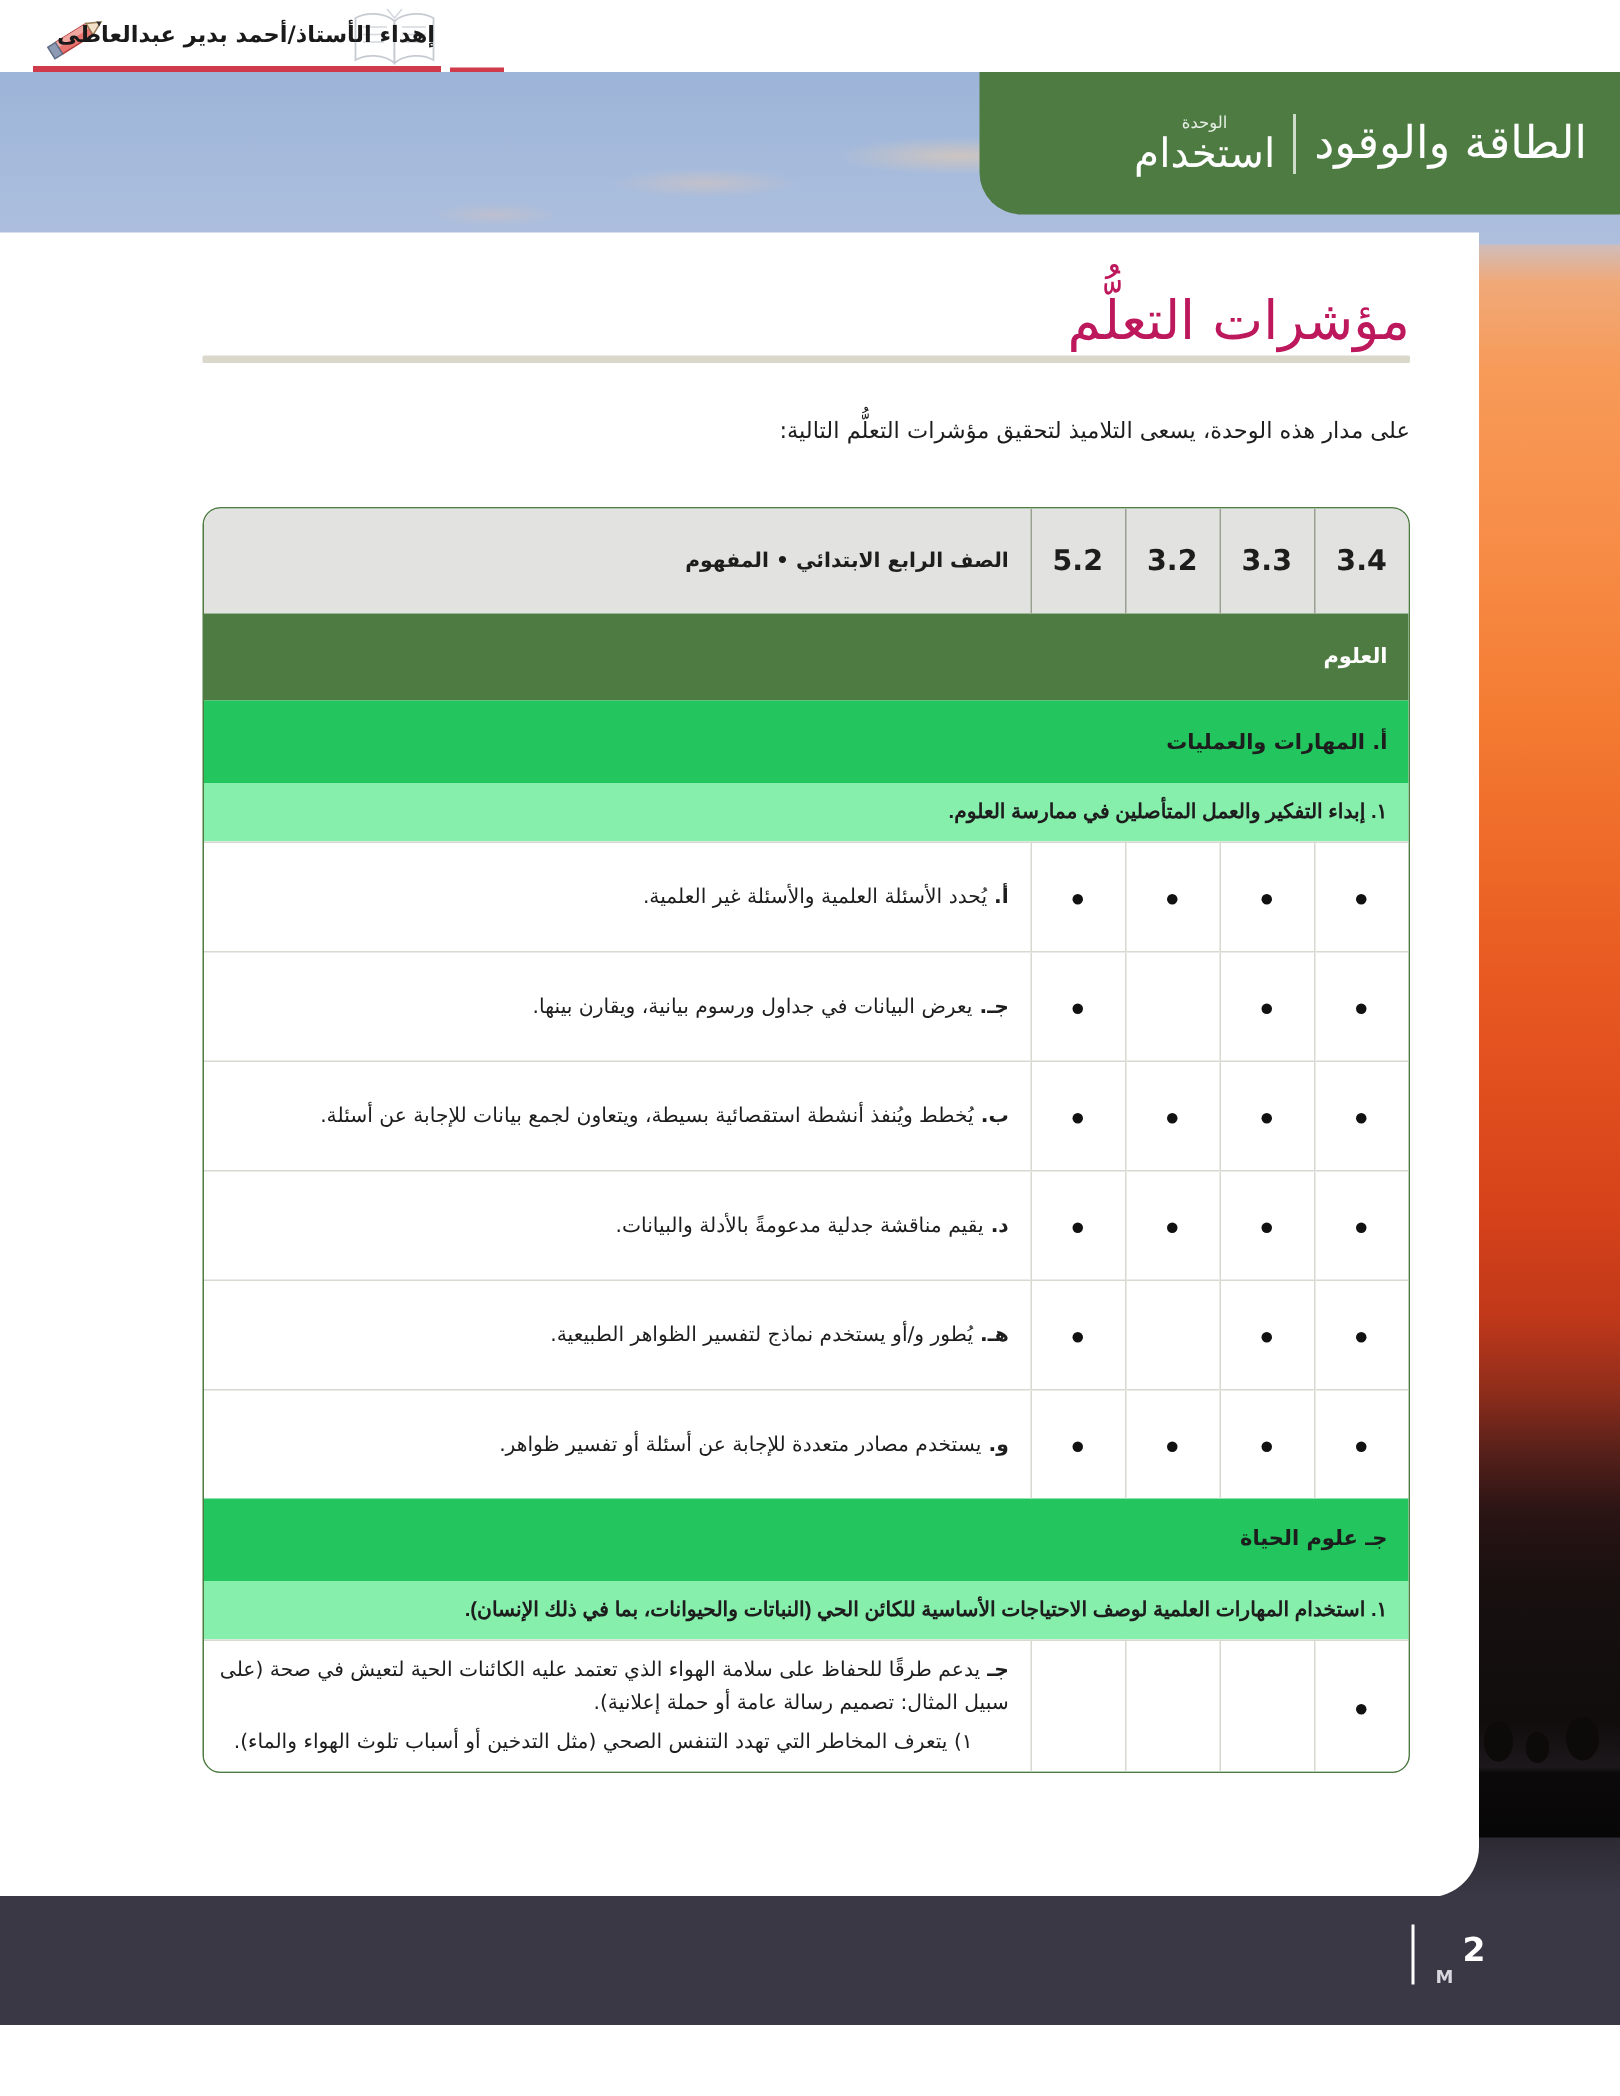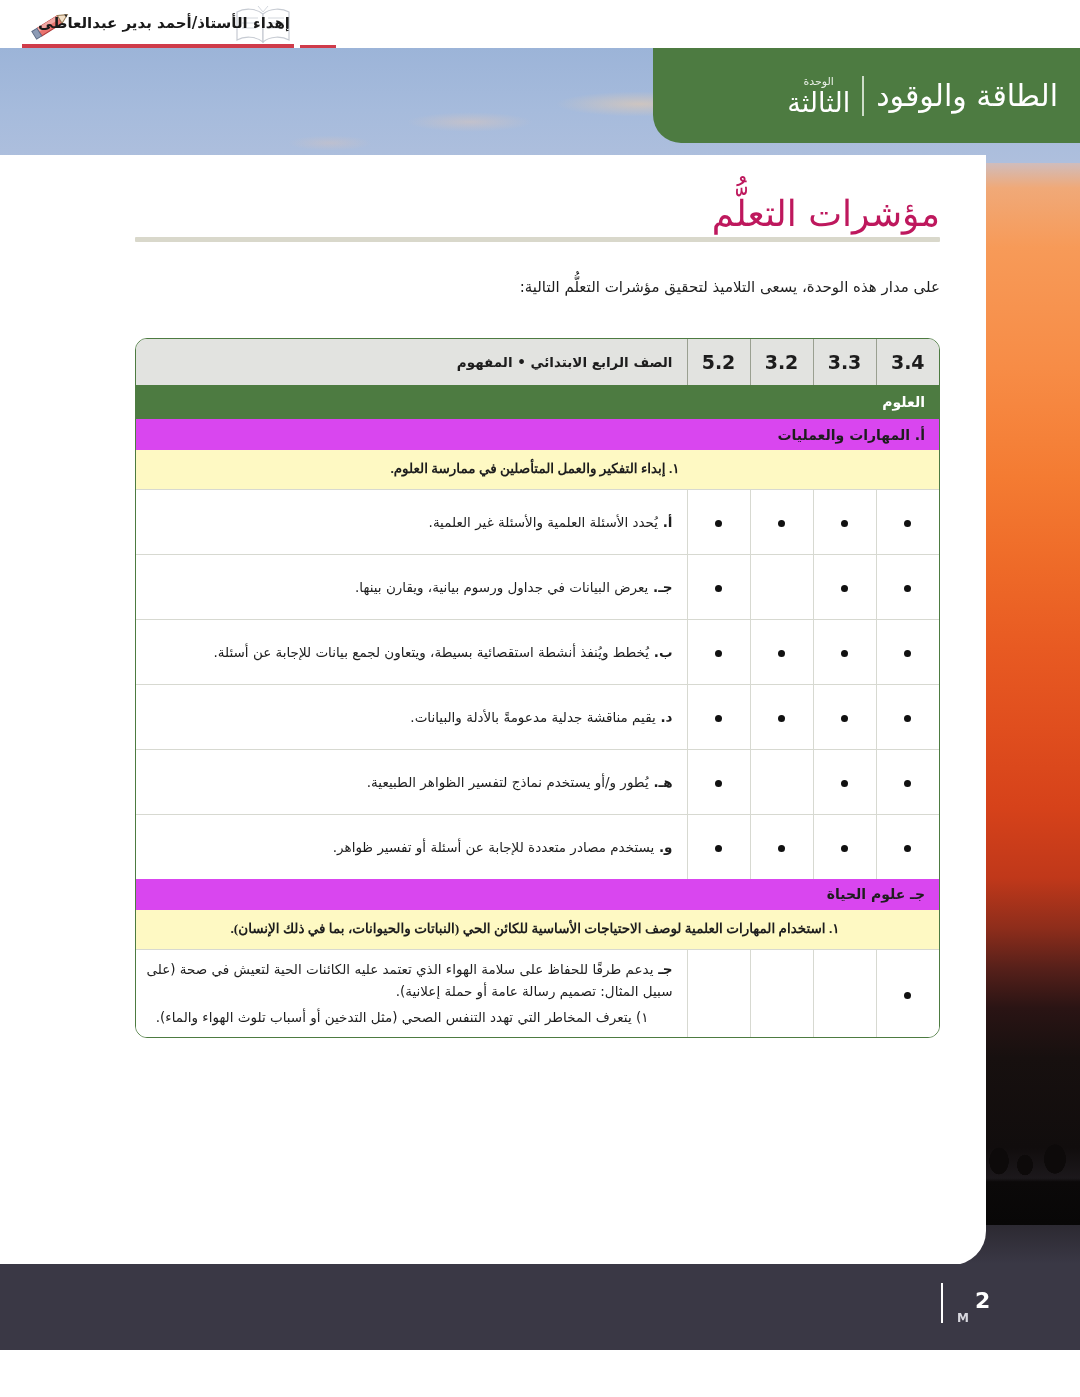--- a/index.html
+++ b/index.html
@@ -194,21 +194,21 @@
     background: #ffffff;
     box-sizing: border-box;
   }
   table.ind {
     border-collapse: collapse;
     width: 100%;
     direction: rtl;
     table-layout: fixed;
   }
   table.ind td, table.ind th {
-    padding: 0;
+    padding: 12px;
     vertical-align: middle;
   }
   col.c-desc { width: 552px; }
   col.c-mark { width: 63px; }
 
   .hdr-row td {
     background: #e2e3e0;
     height: 46px;
     border-left: 1.2px solid #9aa091;
     font-weight: bold;
@@ -234,38 +234,38 @@
     background: #4d7b41;
     color: #ffffff;
     height: 34px;
     text-align: right;
     padding-right: 14px !important;
     font-size: 14px;
     font-weight: bold;
     font-family: "DejaVu Sans", "Liberation Sans", sans-serif;
   }
   .band-olive td {
-    background: #d946ef;
+    background: #22c55e;
     color: #1d1d1d;
     height: 31px;
     text-align: right;
     padding-right: 14px !important;
     font-size: 14px;
     font-weight: bold;
     font-family: "DejaVu Sans", "Liberation Sans", sans-serif;
   }
   .band-pale td {
-    background: #fef9c3;
-    color: #1d1d1d;
-    text-align: center;
+    background: #86efac;
+    color: #1d1d1d;
+    text-align: right;
     padding: 9px 14px 9px 10px !important;
     font-size: 13.5px;
     font-weight: bold;
     line-height: 1.55;
-    font-family: Liberation Serif, serif;
+    font-family: Liberation Sans, sans-serif;
   }
 
   .data-row td {
     background: #ffffff;
     border-top: 1px solid #d7d9d1;
     border-left: 1px solid #d7d9d1;
     height: 48px;
   }
   .data-row td:last-child { border-left: none; }
   .row-desc {
@@ -361,21 +361,21 @@
     <div class="wm-rule"></div>
     <div class="wm-rule-dash"></div>
   </div>
 
   <div class="unit-banner">
     <div class="unit-inner">
       <div class="unit-title">الطاقة والوقود</div>
       <div class="unit-divider"></div>
       <div class="unit-number-wrap">
         <div class="unit-label">الوحدة</div>
-        <div class="unit-number">الثالثة</div>
+        <div class="unit-number">استخدام</div>
       </div>
     </div>
   </div>
 
   <div class="sheet">
 
     <div class="page-title">مؤشرات التعلُّم</div>
     <div class="title-rule"></div>
     <div class="intro-text">على مدار هذه الوحدة، يسعى التلاميذ لتحقيق مؤشرات التعلُّم التالية:</div>
 

